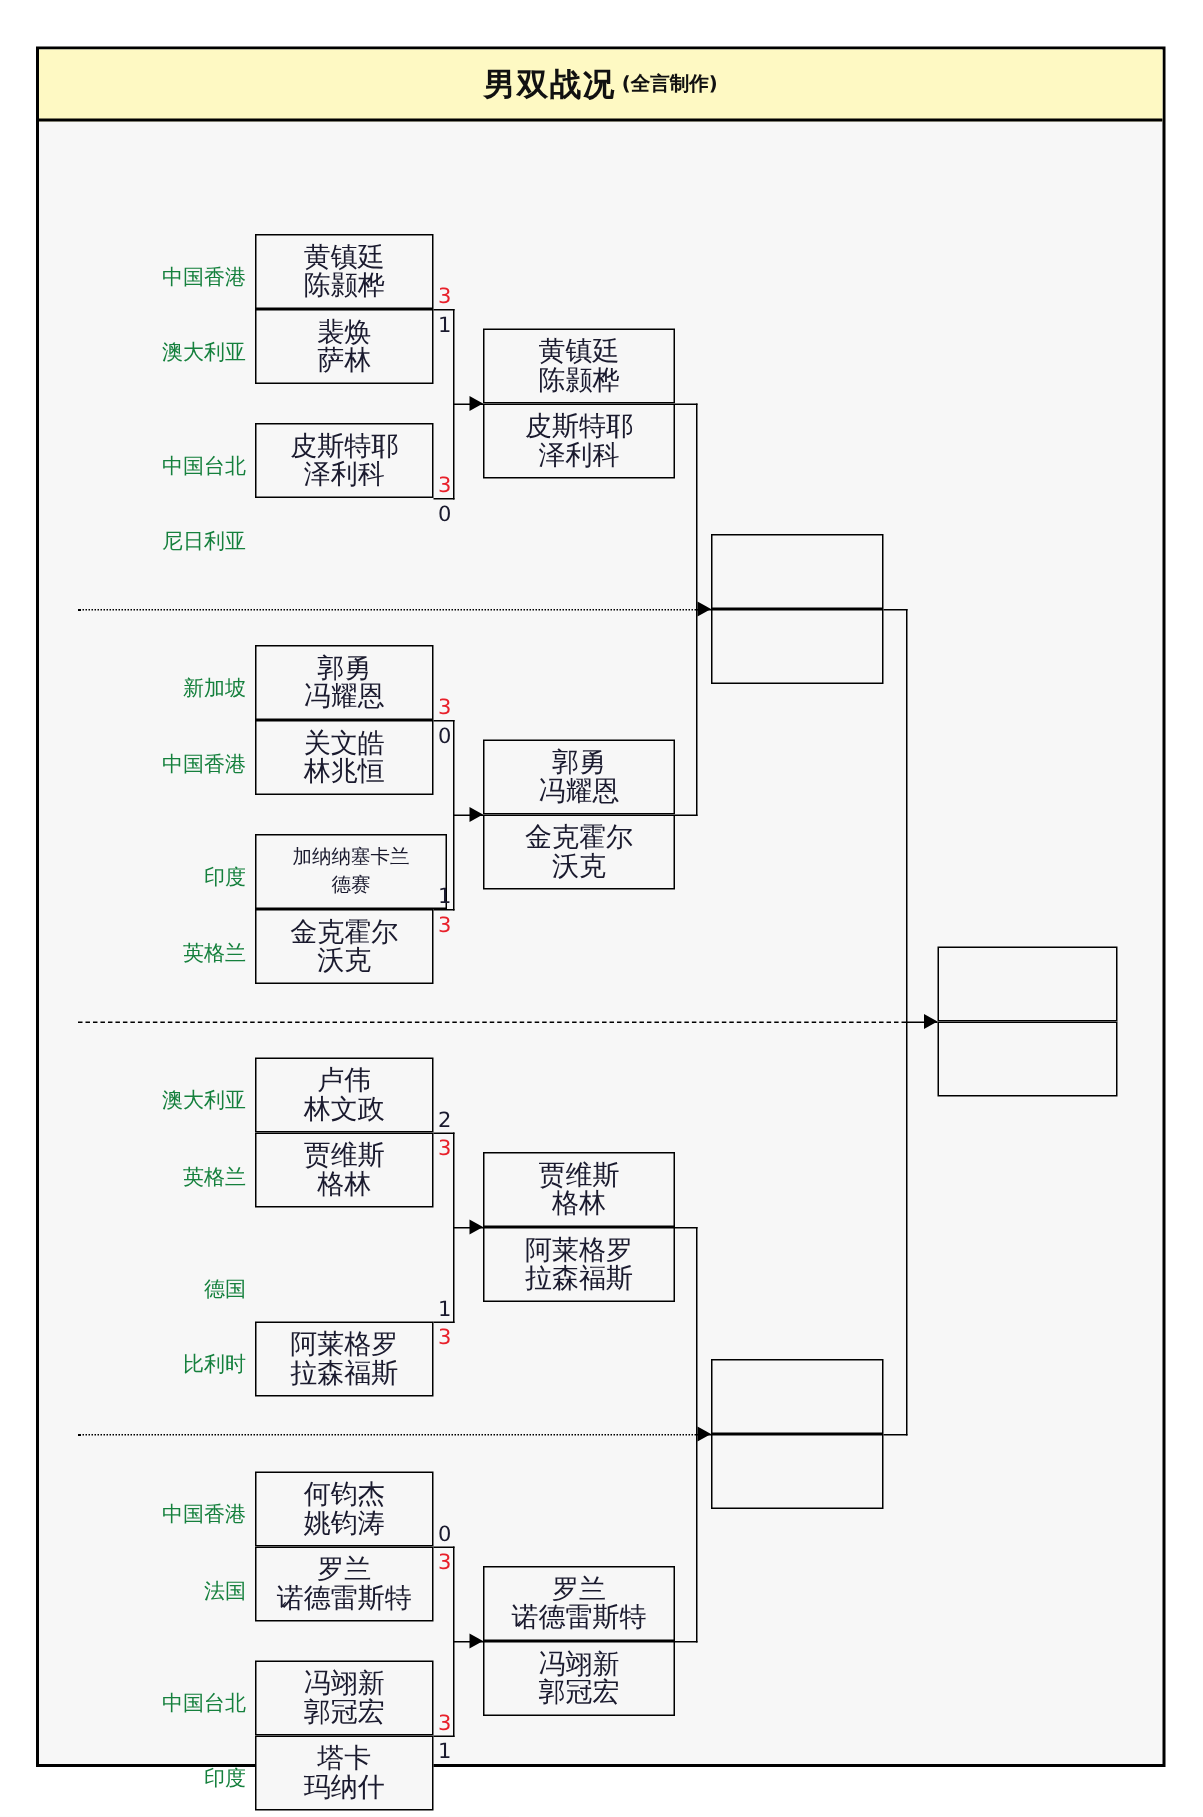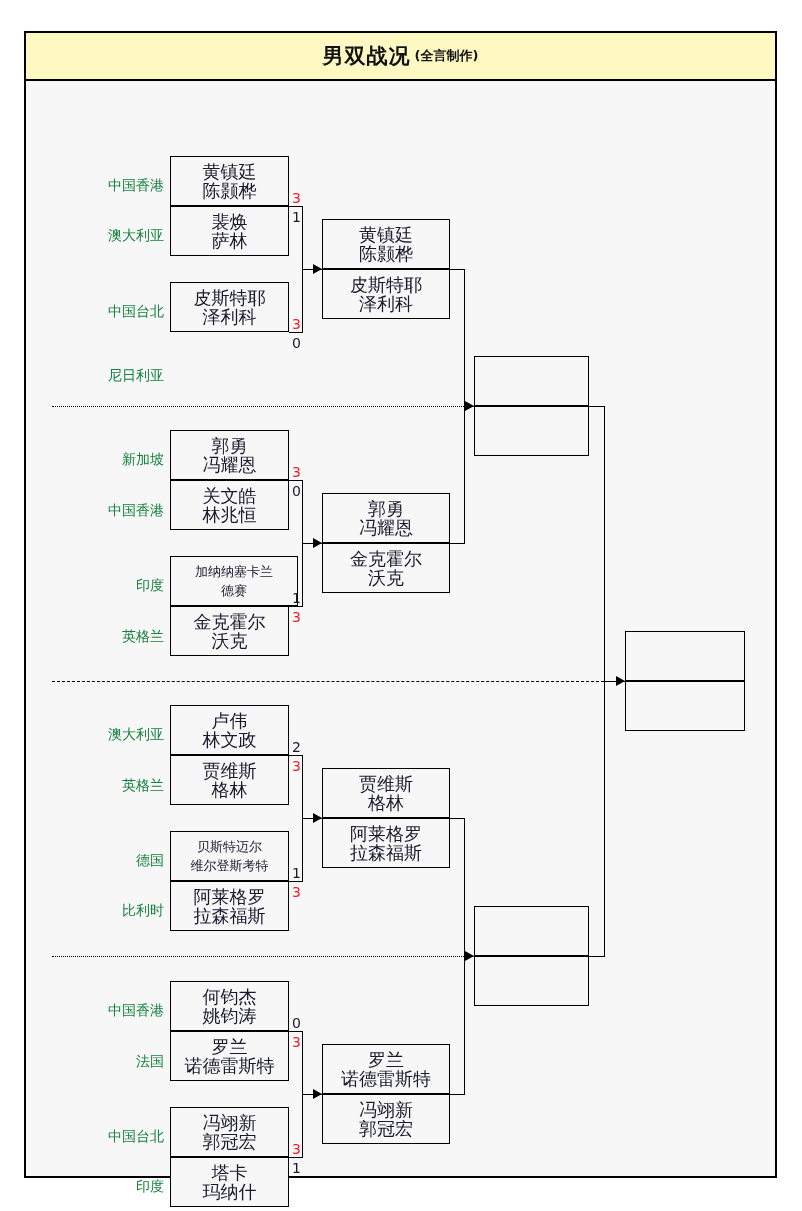--- a/index.html
+++ b/index.html
@@ -143,21 +143,21 @@
     <div class="title-bar">
       <span class="title-main">男双战况</span>
       <span class="title-sub">(全言制作)</span>
     </div>
 
     <div class="canvas">
 
       <div class="country" style="left:28px; top:95px;">中国香港</div>
       <div class="country" style="left:28px; top:145px;">澳大利亚</div>
       <div class="country" style="left:28px; top:221px;">中国台北</div>
-      <div class="country" style="left:28px; top:285px;">尼日利亚</div>
+      <div class="country" style="left:28px; top:271px;">尼日利亚</div>
 
       <div class="country" style="left:28px; top:369px;">新加坡</div>
       <div class="country" style="left:28px; top:420px;">中国香港</div>
       <div class="country" style="left:28px; top:495px;">印度</div>
       <div class="country" style="left:28px; top:546px;">英格兰</div>
 
       <div class="country" style="left:28px; top:644px;">澳大利亚</div>
       <div class="country" style="left:28px; top:695px;">英格兰</div>
       <div class="country" style="left:28px; top:770px;">德国</div>
       <div class="country" style="left:28px; top:820px;">比利时</div>
@@ -211,24 +211,20 @@
         <span class="ln">卢伟</span>
         <span class="ln">林文政</span>
       </div>
       <div class="slot" style="left:144px; top:674px; width:119px; height:50px;">
         <span class="ln">贾维斯</span>
         <span class="ln">格林</span>
       </div>
       <div class="score lose" style="left:266px; top:659px;">2</div>
       <div class="score win" style="left:266px; top:678px;">3</div>
 
-      <div class="slot tight" style="left:144px; top:750px; width:119px; height:50px;">
-        <span class="ln">贝斯特迈尔</span>
-        <span class="ln">维尔登斯考特</span>
-      </div>
       <div class="slot" style="left:144px; top:800px; width:119px; height:50px;">
         <span class="ln">阿莱格罗</span>
         <span class="ln">拉森福斯</span>
       </div>
       <div class="score lose" style="left:266px; top:785px;">1</div>
       <div class="score win" style="left:266px; top:804px;">3</div>
 
       <div class="slot" style="left:144px; top:900px; width:119px; height:50px;">
         <span class="ln">何钧杰</span>
         <span class="ln">姚钧涛</span>

